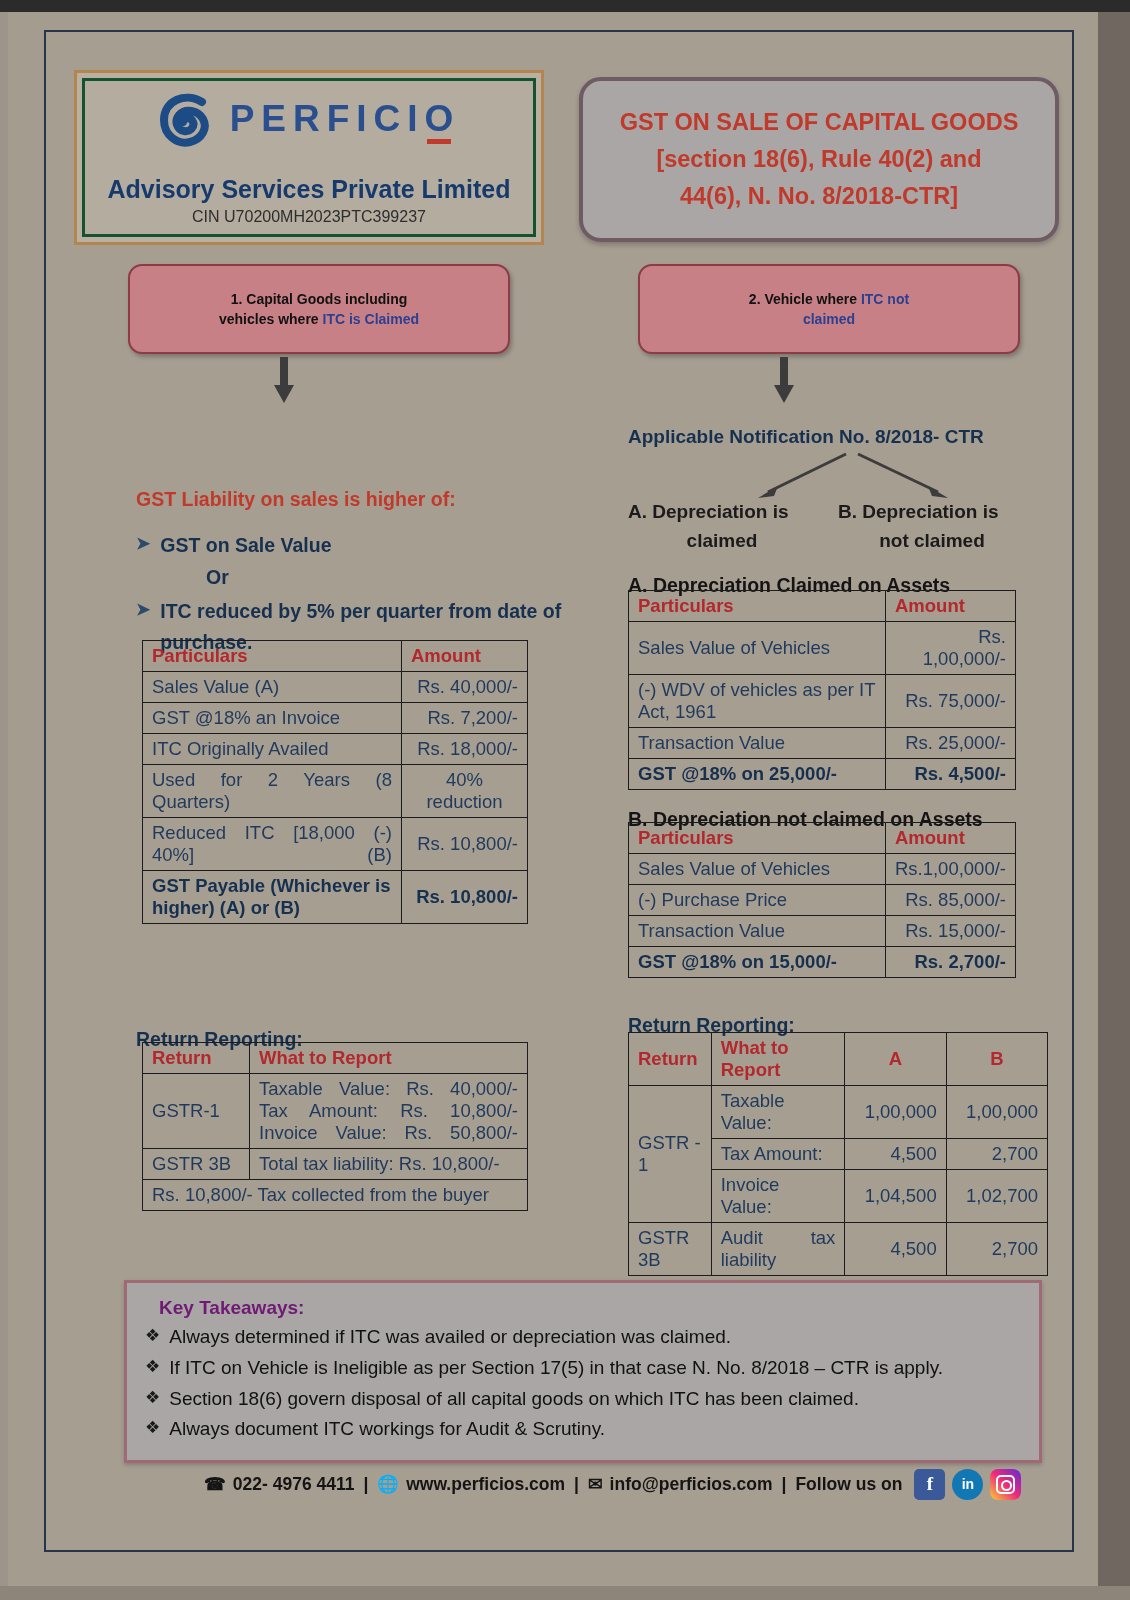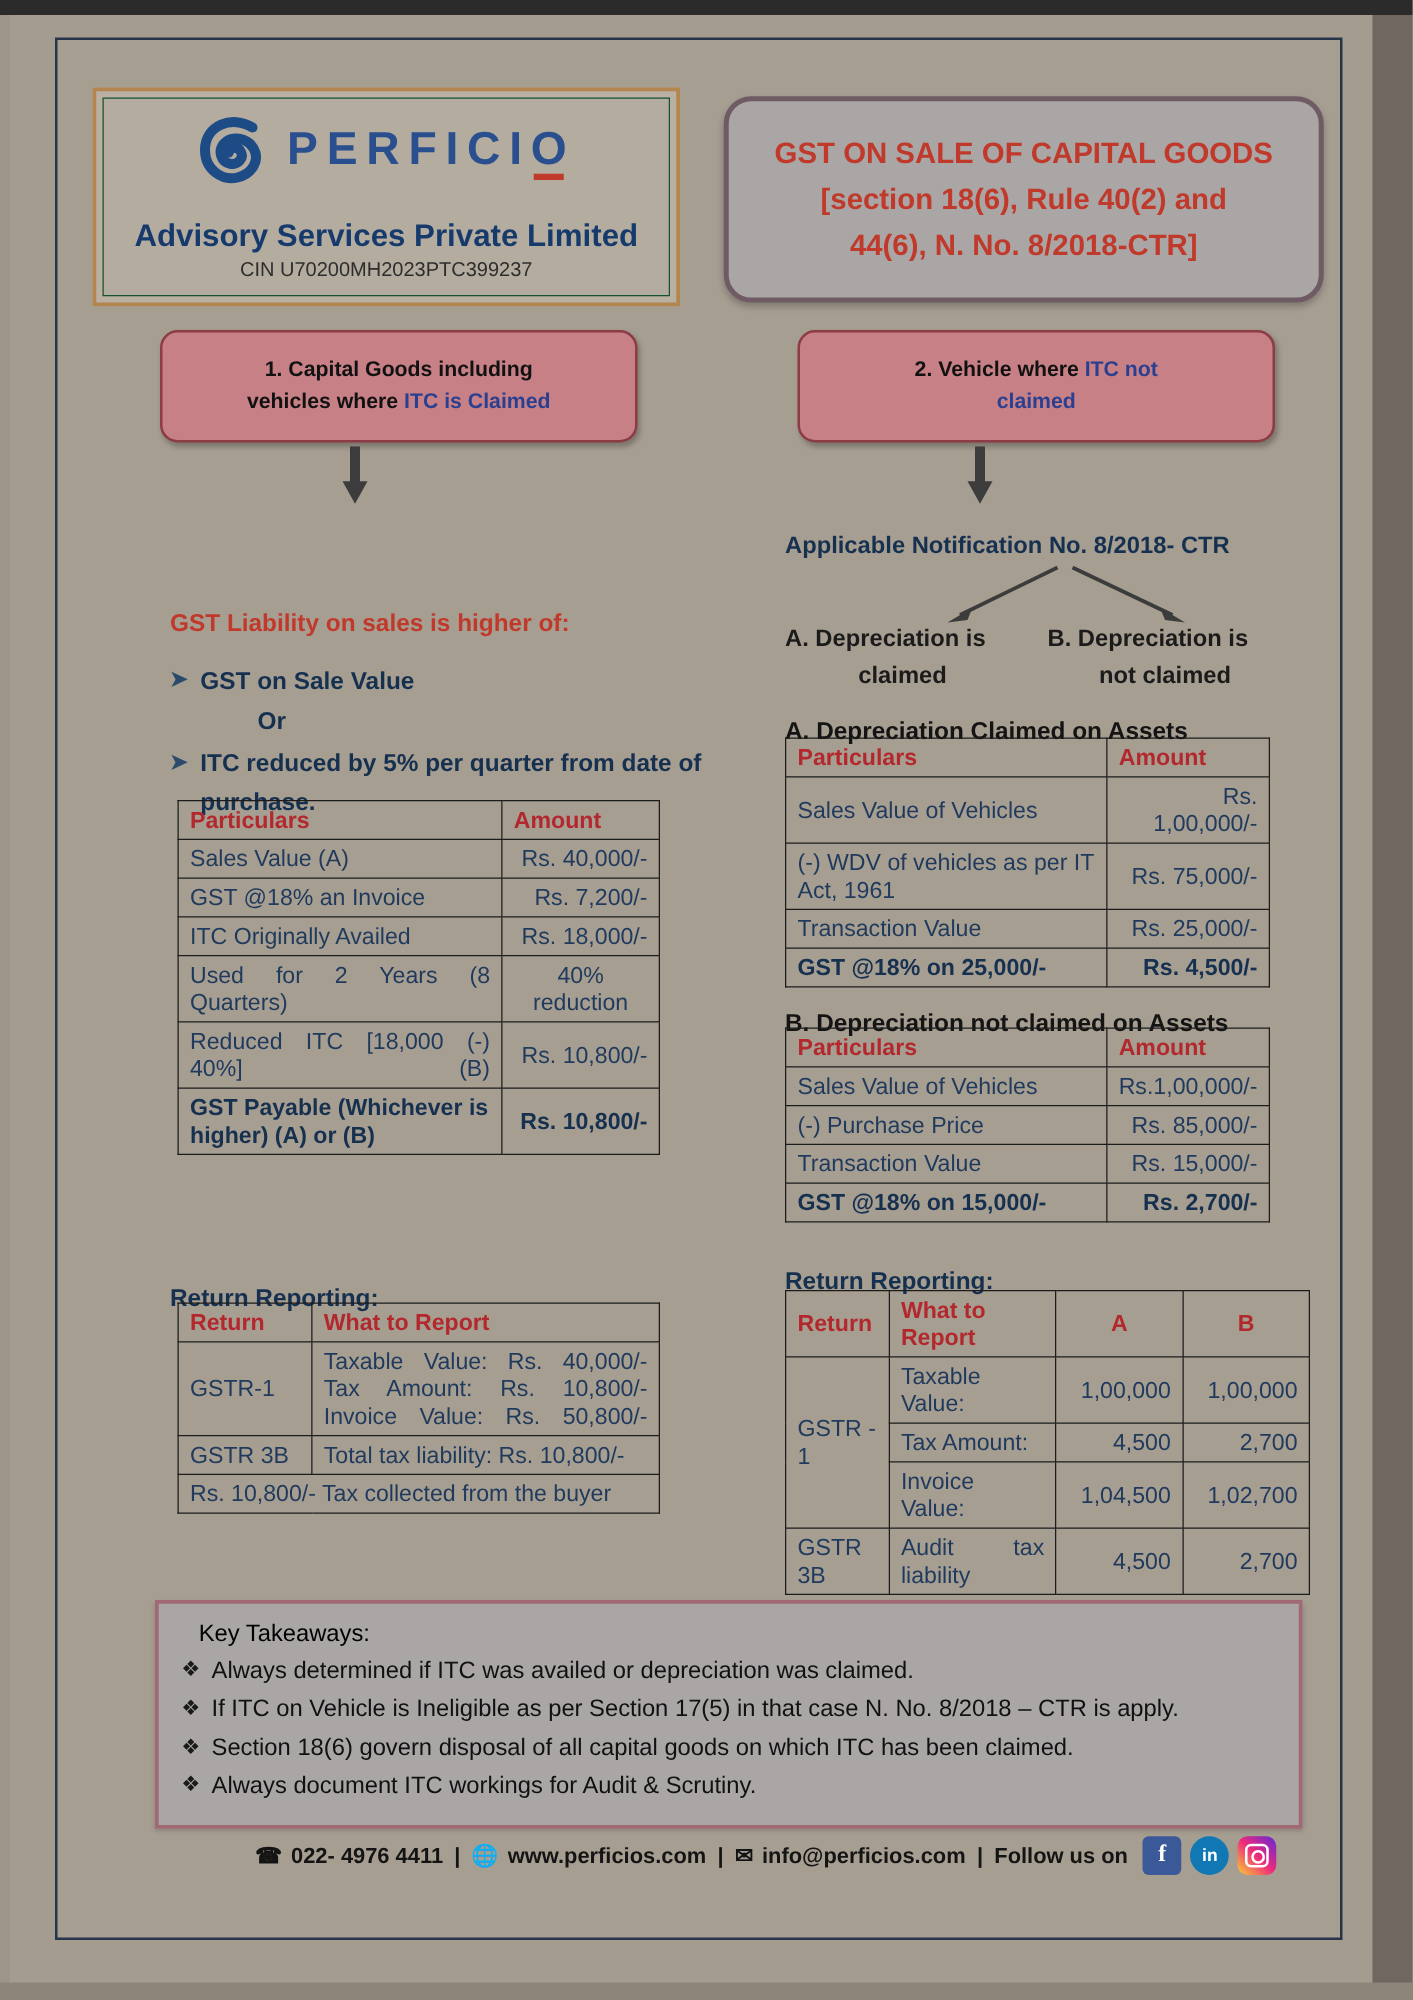--- a/index.html
+++ b/index.html
@@ -21,21 +21,21 @@
     border:2px solid #26354a;background:#a79e92;box-sizing:border-box;
   }
 
   
   .logo-box{
     position:absolute;left:28px;top:38px;width:470px;height:175px;
     border:3px solid #b4864f;background:#b9b0a3;box-sizing:border-box;
     padding:5px;
   }
   .logo-inner{
-    width:100%;height:100%;background:#b5aca0;border:1px solid #14532d;
+    width:100%;height:100%;background:#b5aca0;border:3px solid #14532d;
     box-sizing:border-box;display:flex;flex-direction:column;
     align-items:center;justify-content:center;
   }
   .logo-row{display:flex;align-items:center;gap:14px;margin-bottom:2px;}
   .swirl{width:58px;height:58px;position:relative;}
   .swirl svg{display:block;}
   .brand{
     font-size:37px;font-weight:bold;letter-spacing:7px;color:#2a4f8f;
     font-family:"Liberation Sans", sans-serif;line-height:1;
   }
@@ -60,21 +60,21 @@
   
   .pinkbox{
     position:absolute;border:2px solid #8d3b45;border-radius:14px;
     background:#c78086;box-sizing:border-box;
     display:flex;align-items:center;justify-content:center;
     box-shadow:2px 3px 4px rgba(0,0,0,.25);
     text-align:center;padding:8px 14px;
   }
   #pink1{left:82px;top:232px;width:382px;height:90px;}
   #pink2{left:592px;top:232px;width:382px;height:90px;}
-  .pinkbox span{font-size:17px;font-weight:bold;color:#111;line-height:1.45;}
+  .pinkbox span{font-size:14px;font-weight:bold;color:#111;line-height:1.45;}
   .pinkbox .itc{color:#2b3f91;}
 
   .dnarrow{position:absolute;width:24px;}
   .dnarrow svg{display:block;}
   #arr1{left:226px;top:325px;}
   #arr2{left:726px;top:325px;}
 
   
   .txt{position:absolute;font-size:19.5px;font-weight:bold;line-height:1.55;color:#16304f;}
   #applsec{left:90px;top:378px;width:440px;}
@@ -121,21 +121,21 @@
   #tbl-rr-right td.wt{width:140px;}
   #tbl-rr-right td.num{width:88px;text-align:right;}
 
   
   .takeaways{
     position:absolute;left:78px;top:1248px;width:918px;
     border:3px solid #9f6a74;background:#a9a6a5;box-sizing:border-box;
     padding:14px 18px 12px 18px;
     box-shadow:0 2px 4px rgba(0,0,0,.2);
   }
-  .takeaways .kt-title{font-size:19px;font-weight:normal;color:#000000;margin:0 0 6px 14px;}
+  .takeaways .kt-title{font-size:19px;font-weight:bold;color:#701a75;margin:0 0 6px 14px;}
   .kt-item{display:flex;gap:9px;font-size:19px;color:#111;margin-bottom:7px;line-height:1.25;}
   .kt-item .dia{color:#1a1a1a;font-size:17px;}
 
   
   .footer{
     position:absolute;left:78px;top:1428px;width:918px;height:48px;
     display:flex;align-items:center;gap:0;font-size:17.5px;font-weight:bold;color:#141414;
   }
   .footer .seg{display:flex;align-items:center;gap:7px;}
   .footer .sep{margin:0 9px;}

